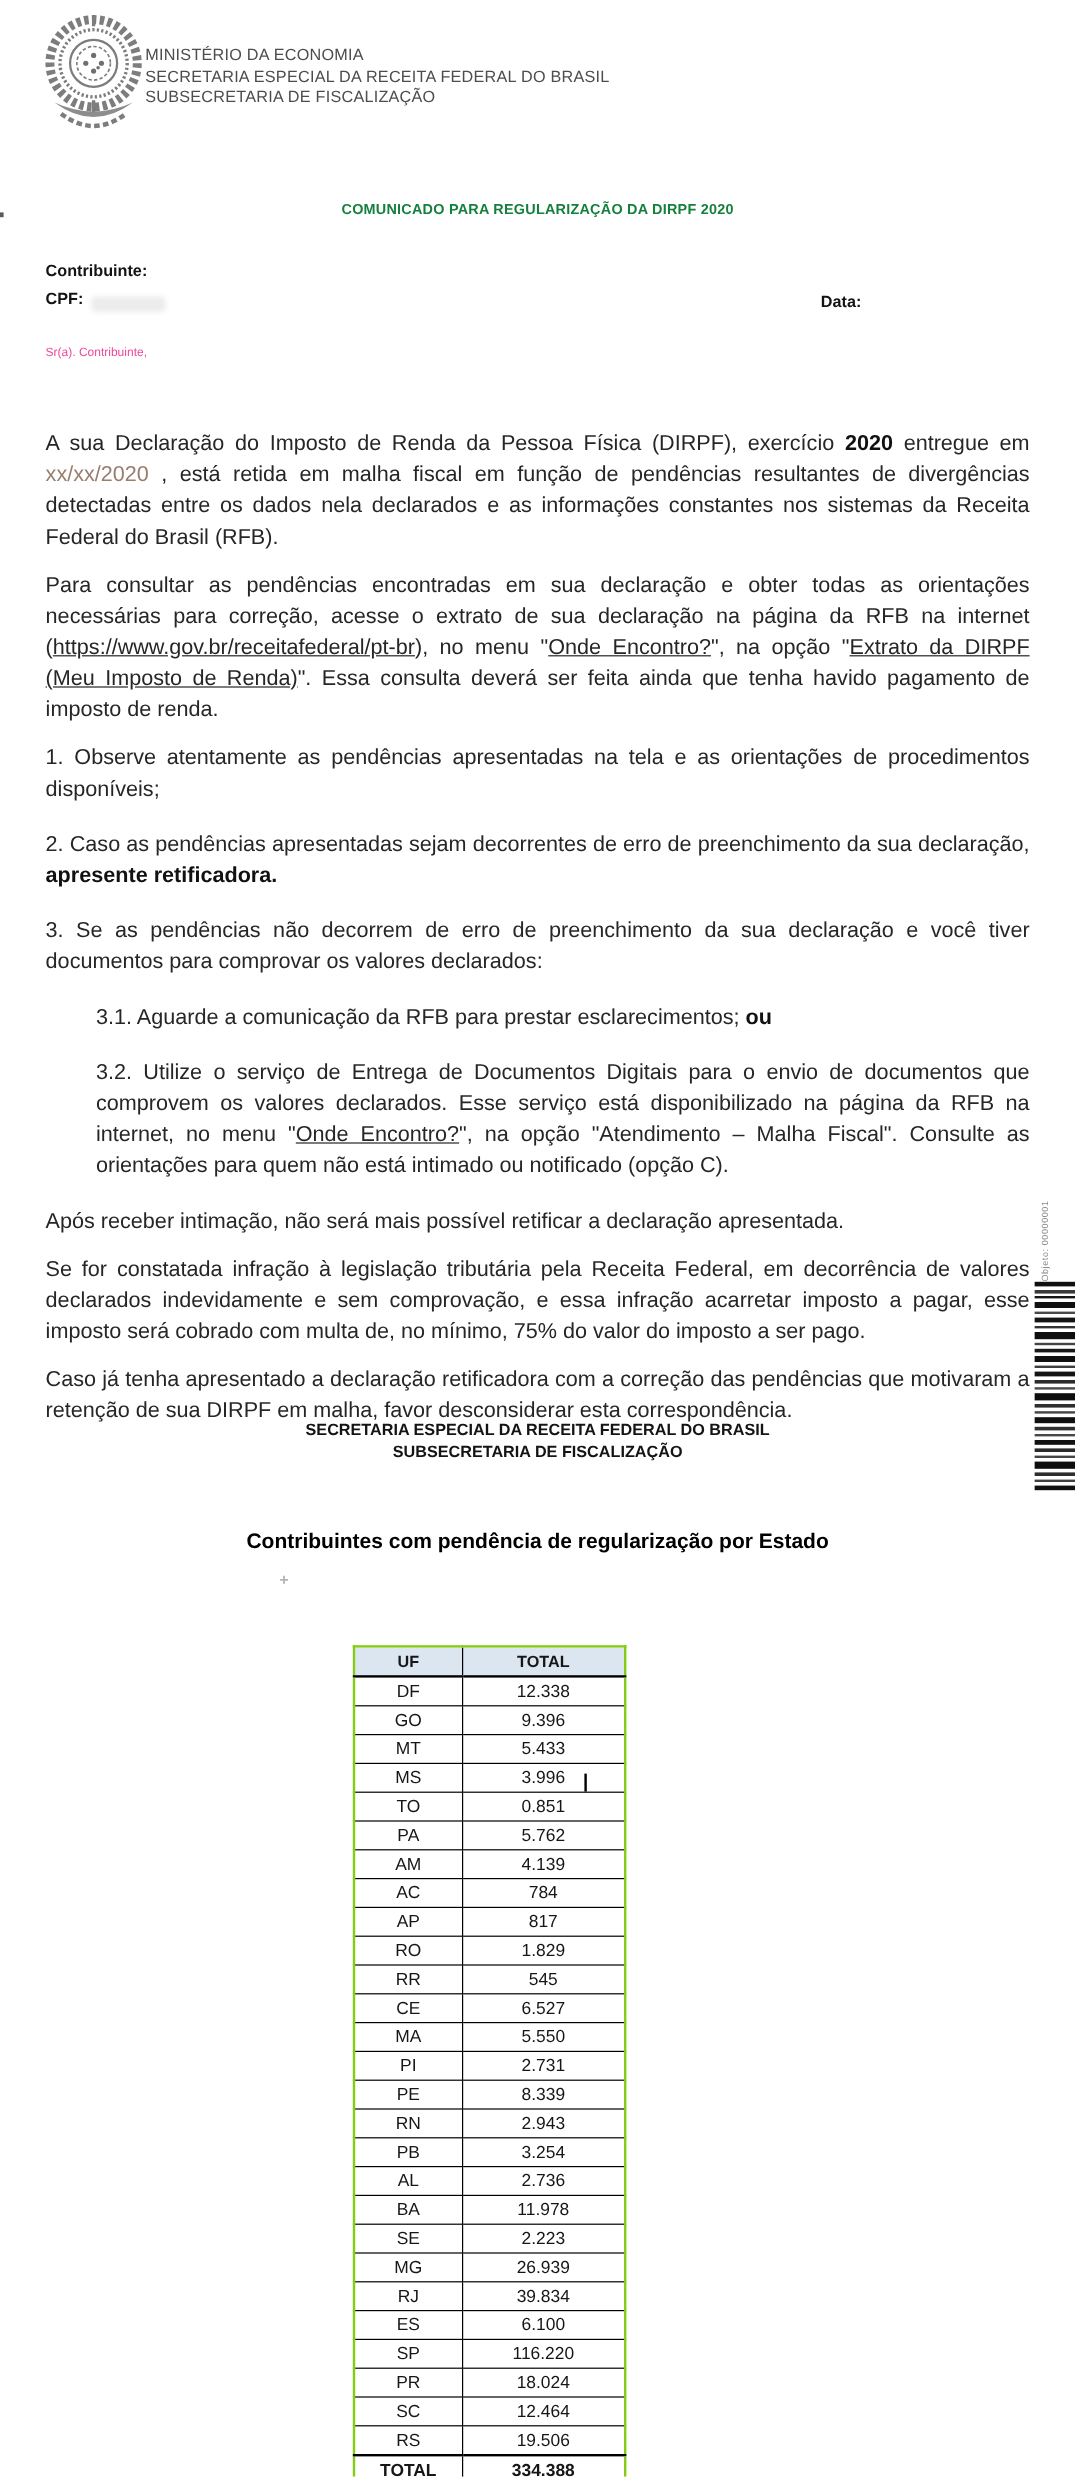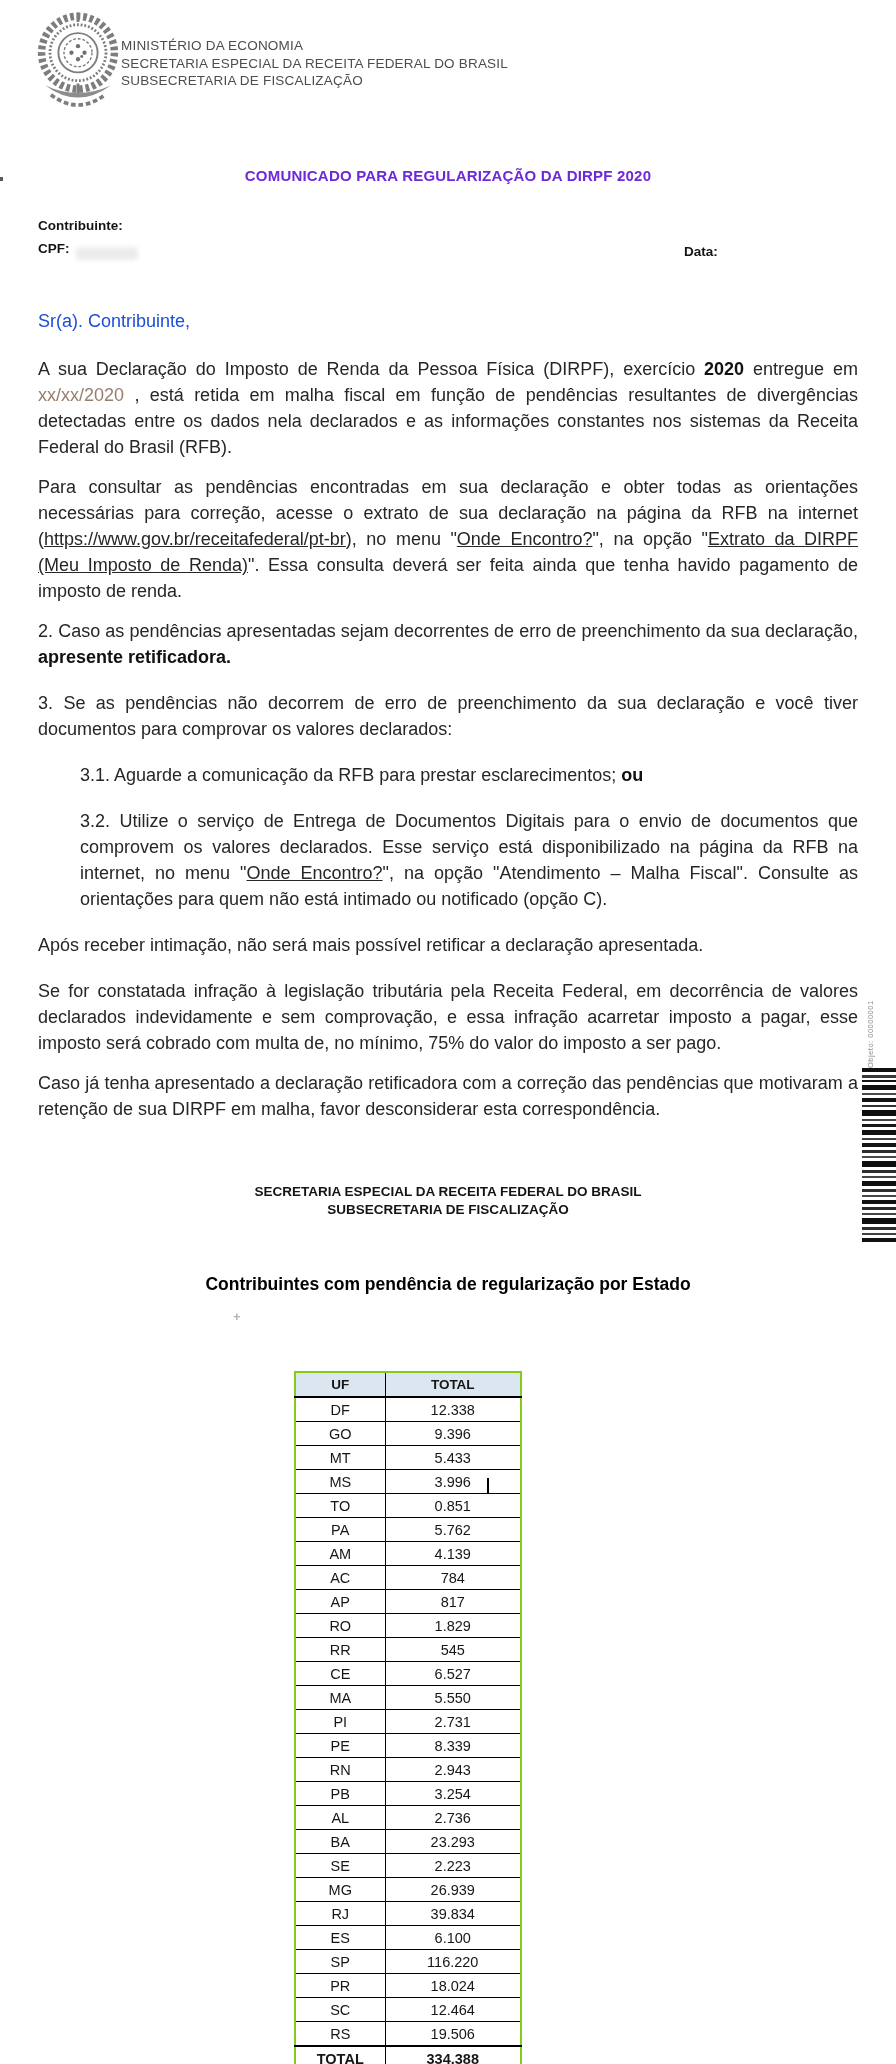--- a/index.html
+++ b/index.html
@@ -6,28 +6,28 @@
   .page{position:relative;width:896px;height:2064px;background:#ffffff;overflow:hidden;
         font-family:"Liberation Sans",sans-serif;color:#2a2a2a;}
 
   
   .logo{position:absolute;left:36px;top:10px;width:84px;height:106px;}
   .letterhead{position:absolute;left:121px;top:37px;font-size:13.5px;line-height:17.5px;
               color:#4d4d4d;letter-spacing:.2px;}
 
   
   .doc-title{position:absolute;left:38px;top:167px;width:820px;text-align:center;
-             font-weight:bold;font-size:15px;color:#6d28d9;letter-spacing:.2px;}
+             font-weight:bold;font-size:12px;color:#15803d;letter-spacing:.2px;}
   .fld{position:absolute;font-weight:bold;font-size:13.5px;color:#141414;}
   .fld-contrib{left:38px;top:218px;}
   .fld-cpf{left:38px;top:241px;}
   .fld-data{left:684px;top:244px;}
   .cpf-smudge{position:absolute;left:76px;top:247px;width:62px;height:13px;background:#c9c9c9;
               opacity:.35;filter:blur(2px);border-radius:4px;}
-  .salutation{position:absolute;left:38px;top:289px;font-size:18px;color:#1d4ed8;margin-top:22px;}
+  .salutation{position:absolute;left:38px;top:289px;font-size:10px;color:#ec4899;}
 
   
   .body-text{position:absolute;left:38px;top:356px;width:820px;font-size:18px;line-height:26px;
              text-align:justify;color:#262626;}
   .para{margin:0 0 14px 0;}
   .para:nth-of-type(n+3):nth-of-type(-n+7){margin-bottom:20px;}
   .para.indent{padding-left:42px;}
   .b{font-weight:bold;color:#111;}
   .u{text-decoration:underline;}
   .ph{color:#997d6d;}
@@ -96,20 +96,21 @@
   <div class="fld fld-contrib">Contribuinte:</div>
   <div class="fld fld-cpf">CPF:</div>
   <div class="cpf-smudge"></div>
   <div class="fld fld-data">Data:</div>
 
   <div class="salutation">Sr(a). Contribuinte,</div>
 
   <div class="body-text" id="letter-paragraphs">
       <p class="para"><span>A sua Declaração do Imposto de Renda da Pessoa Física (DIRPF), exercício </span><span class="b">2020</span><span> entregue em </span><span class="ph">xx/xx/2020</span><span> , está retida em malha fiscal em função de pendências resultantes de divergências detectadas entre os dados nela declarados e as informações constantes nos sistemas da Receita Federal do Brasil (RFB).</span></p>
       <p class="para"><span>Para consultar as pendências encontradas em sua declaração e obter todas as orientações necessárias para correção, acesse o extrato de sua declaração na página da RFB na internet (</span><span class="u">https://www.gov.br/receitafederal/pt-br</span><span>), no menu "</span><span class="u">Onde Encontro?</span><span>", na opção "</span><span class="u">Extrato da DIRPF (Meu Imposto de Renda)</span><span>". Essa consulta deverá ser feita ainda que tenha havido pagamento de imposto de renda.</span></p>
+      <p class="para"><span>1. Observe atentamente as pendências apresentadas na tela e as orientações de procedimentos disponíveis;</span></p>
       <p class="para"><span>2. Caso as pendências apresentadas sejam decorrentes de erro de preenchimento da sua declaração, </span><span class="b">apresente retificadora.</span></p>
       <p class="para"><span>3. Se as pendências não decorrem de erro de preenchimento da sua declaração e você tiver documentos para comprovar os valores declarados:</span></p>
       <p class="para indent"><span>3.1.  Aguarde a comunicação da RFB para prestar esclarecimentos; </span><span class="b">ou</span></p>
       <p class="para indent"><span>3.2. Utilize o serviço de Entrega de Documentos Digitais para o envio de documentos que comprovem os valores declarados. Esse serviço está disponibilizado na página da RFB na internet, no menu "</span><span class="u">Onde Encontro?</span><span>", na opção "Atendimento – Malha Fiscal". Consulte as orientações para quem não está intimado ou notificado (opção C).</span></p>
       <p class="para"><span>Após receber intimação, não será mais possível retificar a declaração apresentada.</span></p>
       <p class="para"><span>Se for constatada infração à legislação tributária pela Receita Federal, em decorrência de valores declarados indevidamente e sem comprovação, e essa infração acarretar imposto a pagar, esse imposto será cobrado com multa de, no mínimo, 75% do valor do imposto a ser pago.</span></p>
       <p class="para"><span>Caso já tenha apresentado a declaração retificadora com a correção das pendências que motivaram a retenção de sua DIRPF em malha, favor desconsiderar esta correspondência.</span></p>
     </div>
 
   <div class="signature">
@@ -235,21 +236,21 @@
         <tr>
           <td>PB</td>
           <td>3.254</td>
         </tr>
         <tr>
           <td>AL</td>
           <td>2.736</td>
         </tr>
         <tr>
           <td>BA</td>
-          <td>23.293</td>
+          <td>11.978</td>
         </tr>
         <tr>
           <td>SE</td>
           <td>2.223</td>
         </tr>
         <tr>
           <td>MG</td>
           <td>26.939</td>
         </tr>
         <tr>

